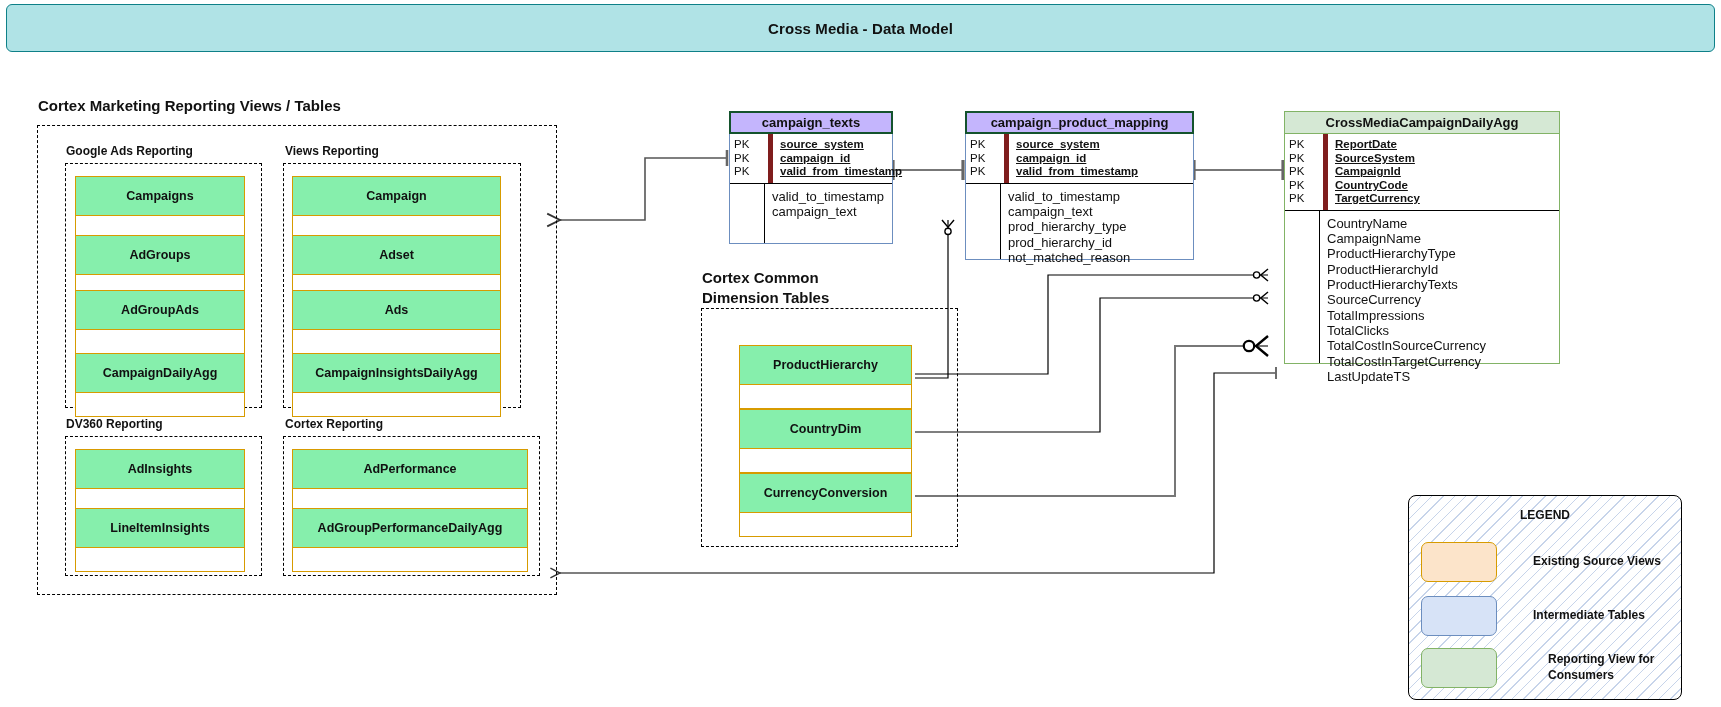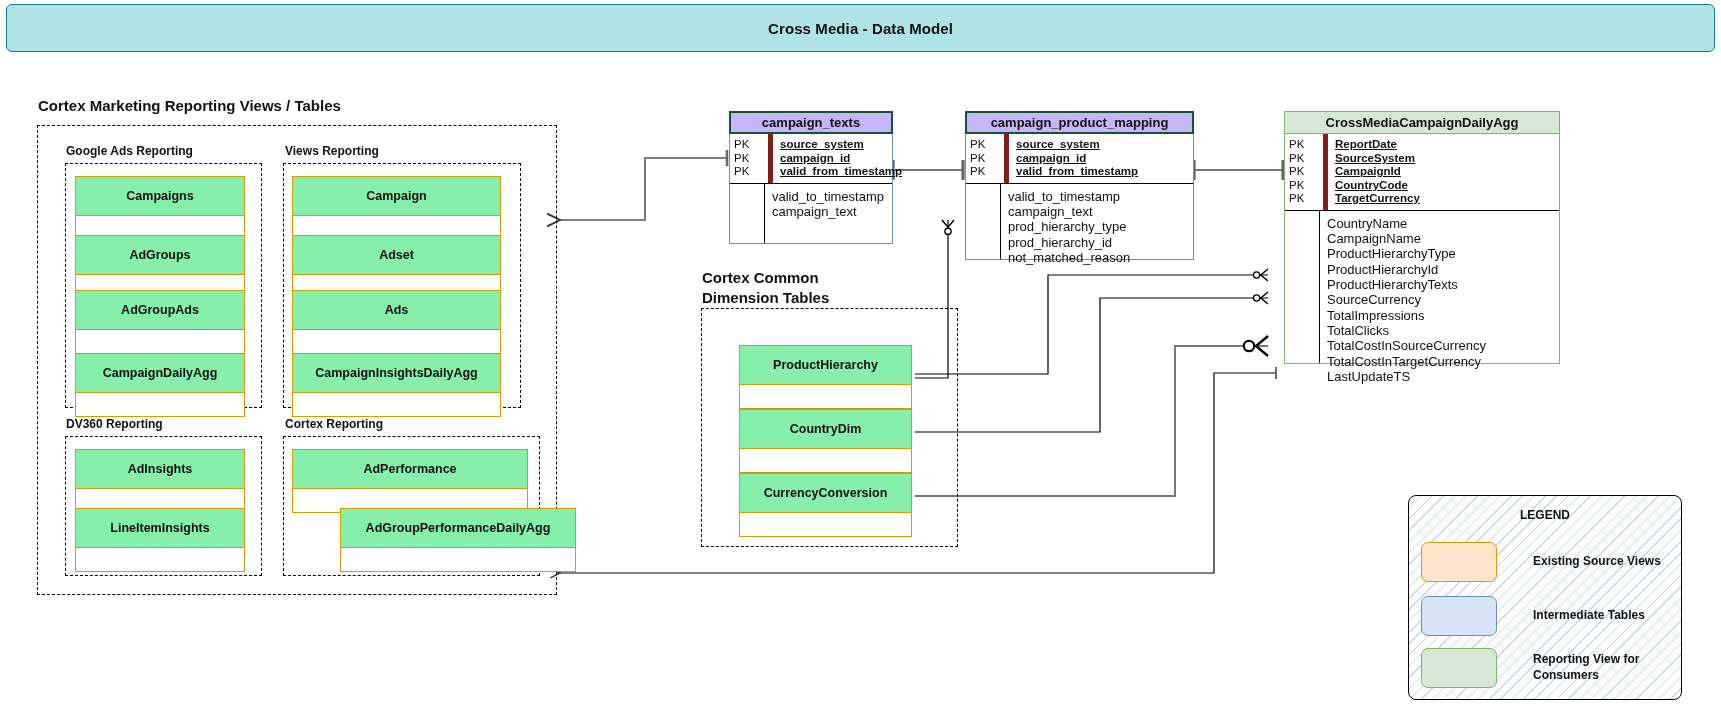--- a/index.html
+++ b/index.html
@@ -228,21 +228,21 @@
     <div class="body"></div>
   </div>
 
   <div class="abs sub-heading" style="left:285px; top:417px;">Cortex Reporting</div>
   <div class="abs dashed-group" style="left:283px; top:436px; width:257px; height:140px;"></div>
 
   <div class="abs src-box" style="left:292px; top:449px; width:236px;">
     <div class="hdr">AdPerformance</div>
     <div class="body"></div>
   </div>
-  <div class="abs src-box" style="left:292px; top:508px; width:236px;margin-left:48px;">
+  <div class="abs src-box" style="left:292px; top:508px; width:236px;">
     <div class="hdr">AdGroupPerformanceDailyAgg</div>
     <div class="body"></div>
   </div>
 
   <div class="abs section-heading" style="left:702px; top:268px;">Cortex Common
 Dimension Tables</div>
   <div class="abs dashed-group" style="left:701px; top:308px; width:257px; height:239px;"></div>
 
   <div class="abs src-box" style="left:739px; top:345px; width:173px;">
     <div class="hdr">ProductHierarchy</div>
@@ -354,20 +354,20 @@
     <div class="lg-row" style="left:12px; top:46px;">
       <div class="lg-swatch orange"></div>
       <div class="lg-label">Existing Source Views</div>
     </div>
 
     <div class="lg-row" style="left:12px; top:100px;">
       <div class="lg-swatch blue"></div>
       <div class="lg-label">Intermediate Tables</div>
     </div>
 
-    <div class="lg-row" style="left:12px; top:152px;">
+    <div class="lg-row" style="left:12px; top:152px;gap:15px;">
       <div class="lg-swatch green"></div>
       <div class="lg-label">Reporting View for
 Consumers</div>
     </div>
   </div>
 
 </div>
 
 </body></html>

